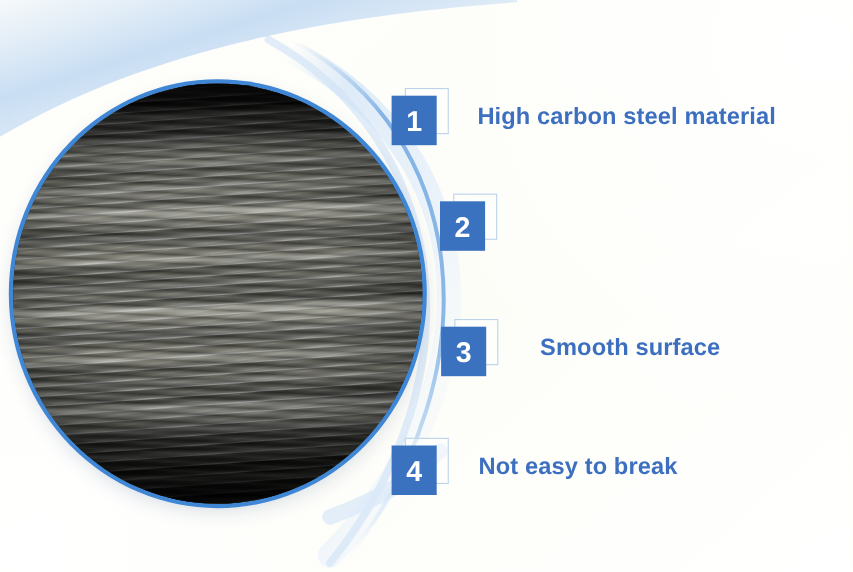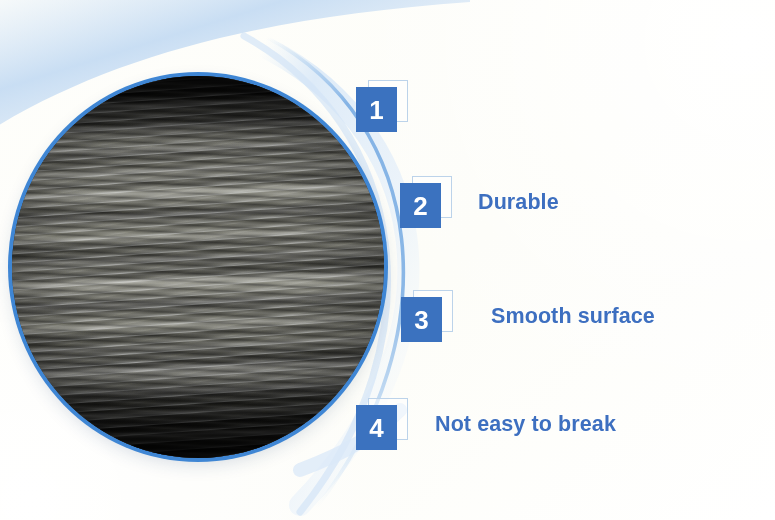--- a/index.html
+++ b/index.html
@@ -288,30 +288,30 @@
     </div>
   </div>
 
   <div class="feature" id="feature-1">
     <div class="badge-wrap">
       <div class="badge-ghost"></div>
       <div class="badge-box">
         <span class="badge-num">1</span>
       </div>
     </div>
+    <span class="feature-label">High carbon steel material</span>
   </div>
 
   <div class="feature" id="feature-2">
     <div class="badge-wrap">
       <div class="badge-ghost"></div>
       <div class="badge-box">
         <span class="badge-num">2</span>
       </div>
     </div>
-    <span class="feature-label">Durable</span>
   </div>
 
   <div class="feature" id="feature-3">
     <div class="badge-wrap">
       <div class="badge-ghost"></div>
       <div class="badge-box">
         <span class="badge-num">3</span>
       </div>
     </div>
     <span class="feature-label">Smooth surface</span>

